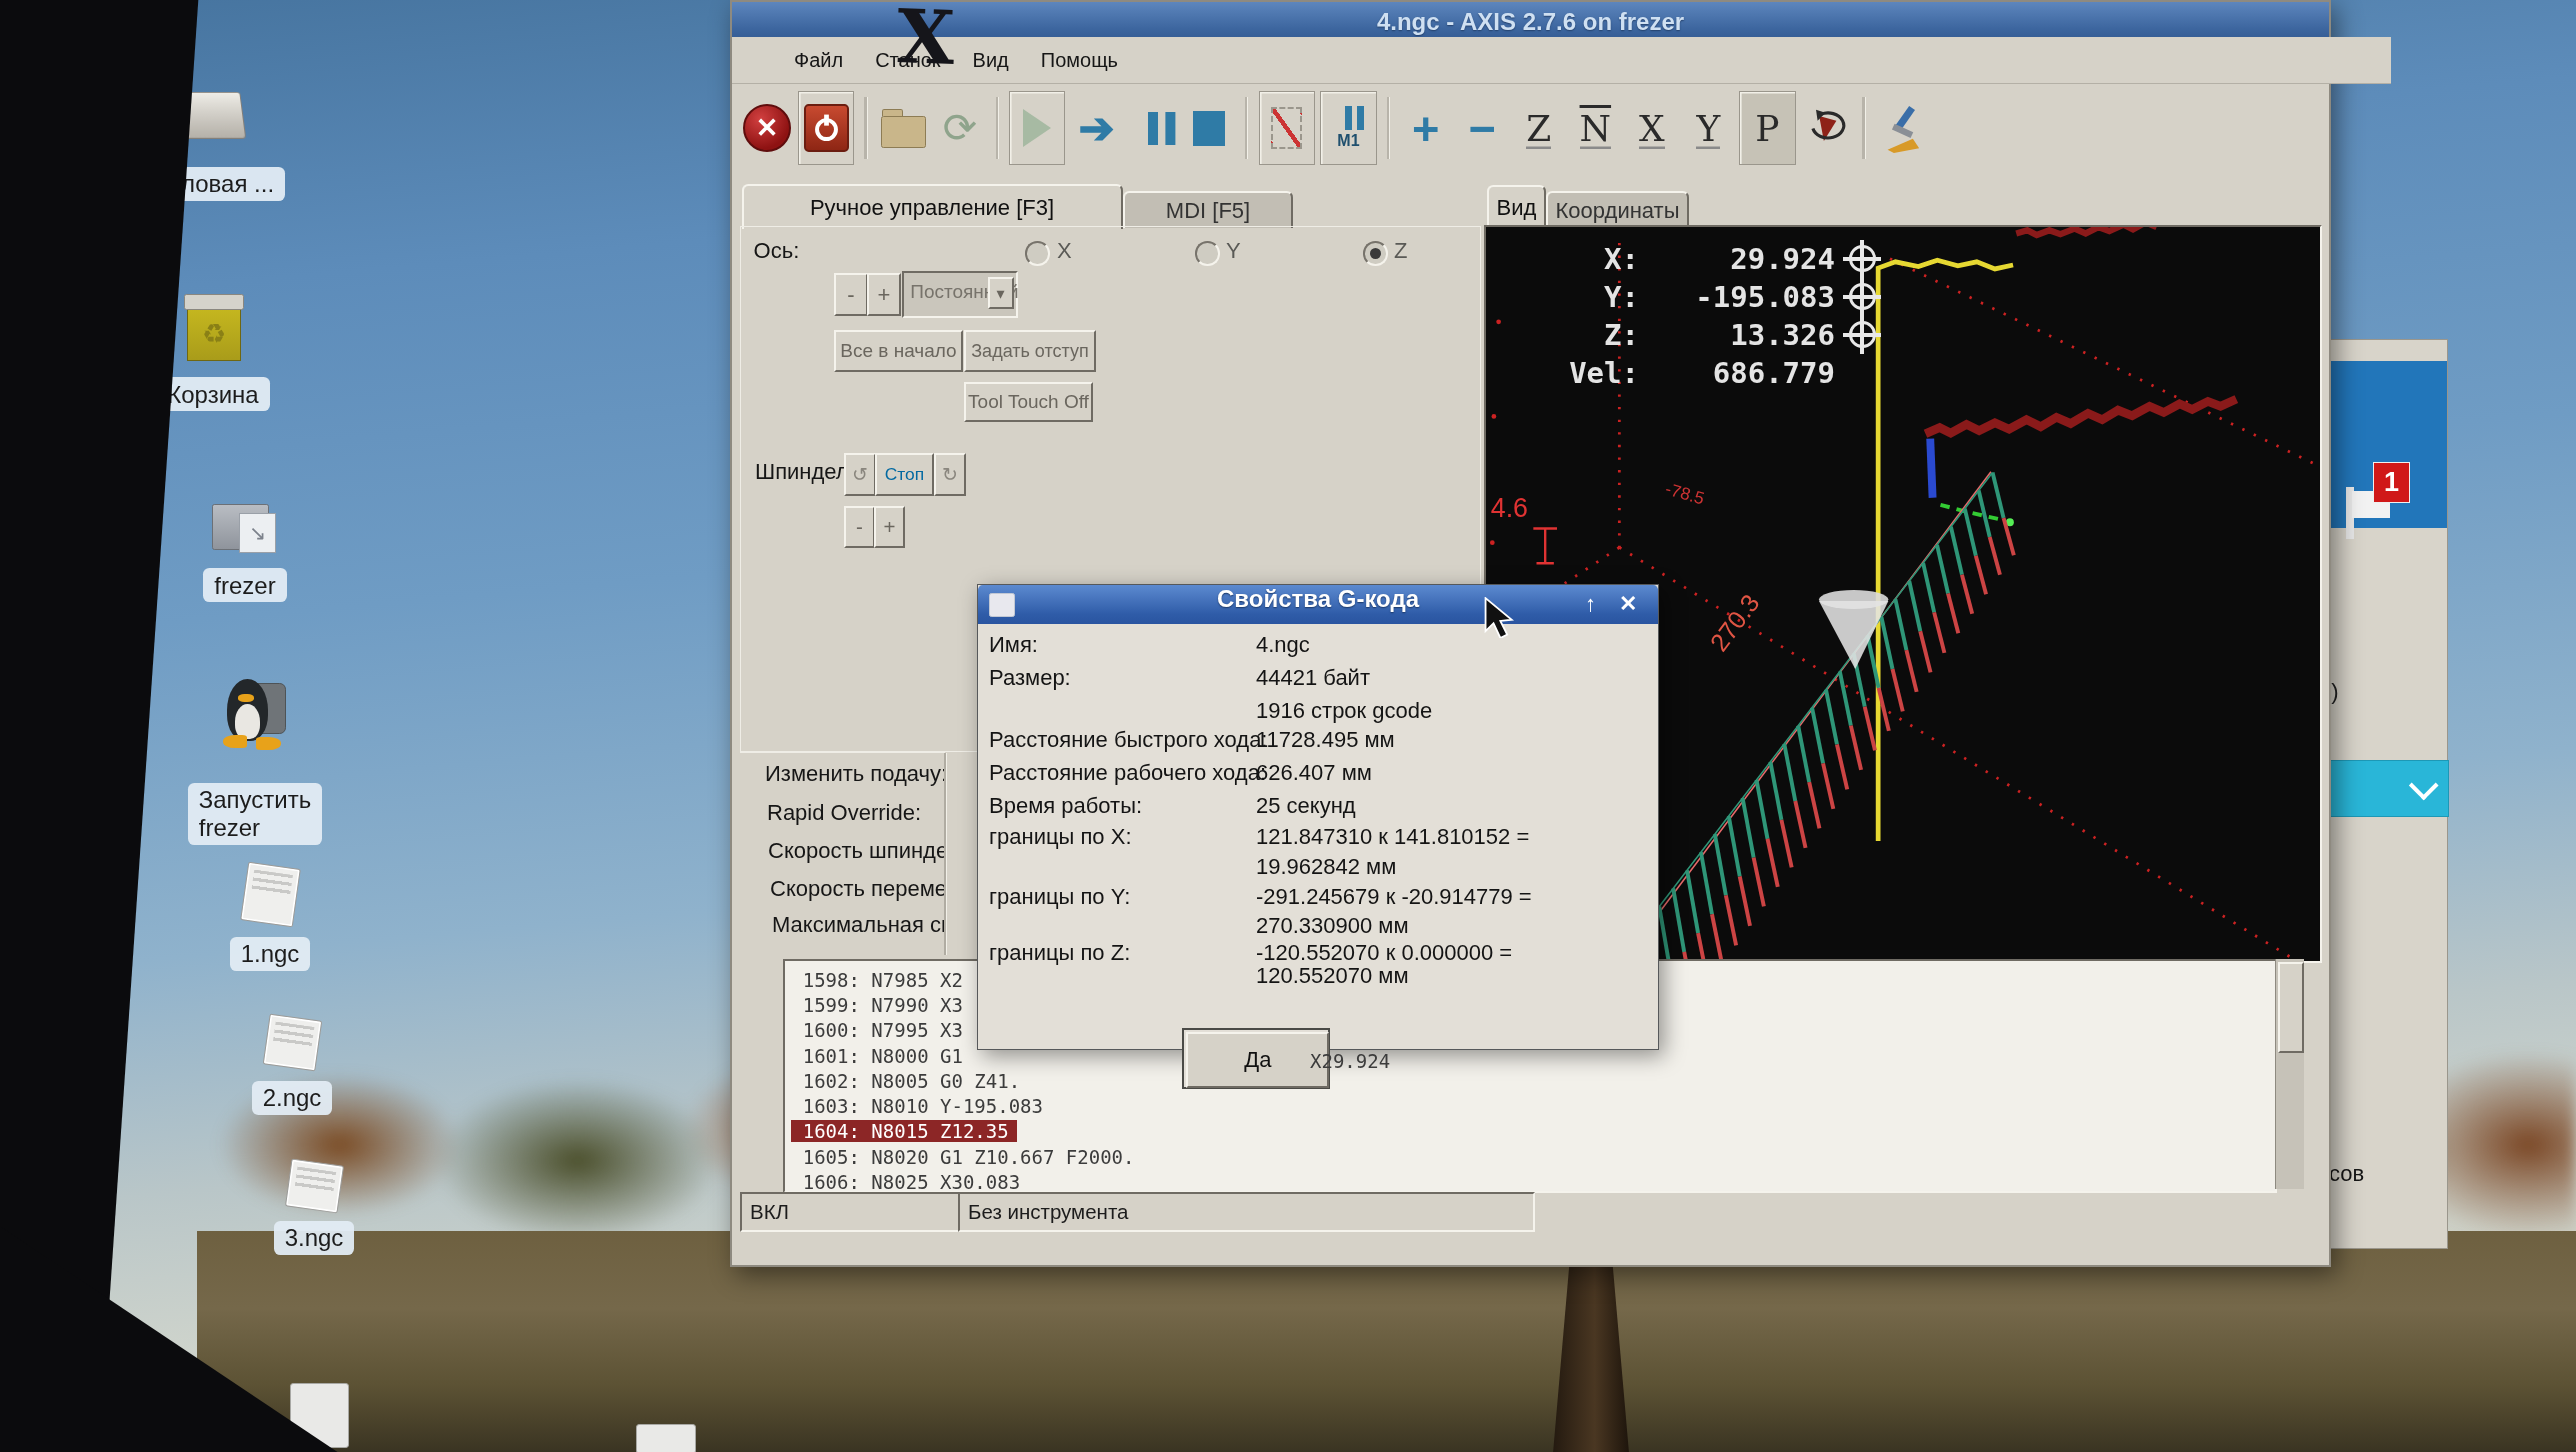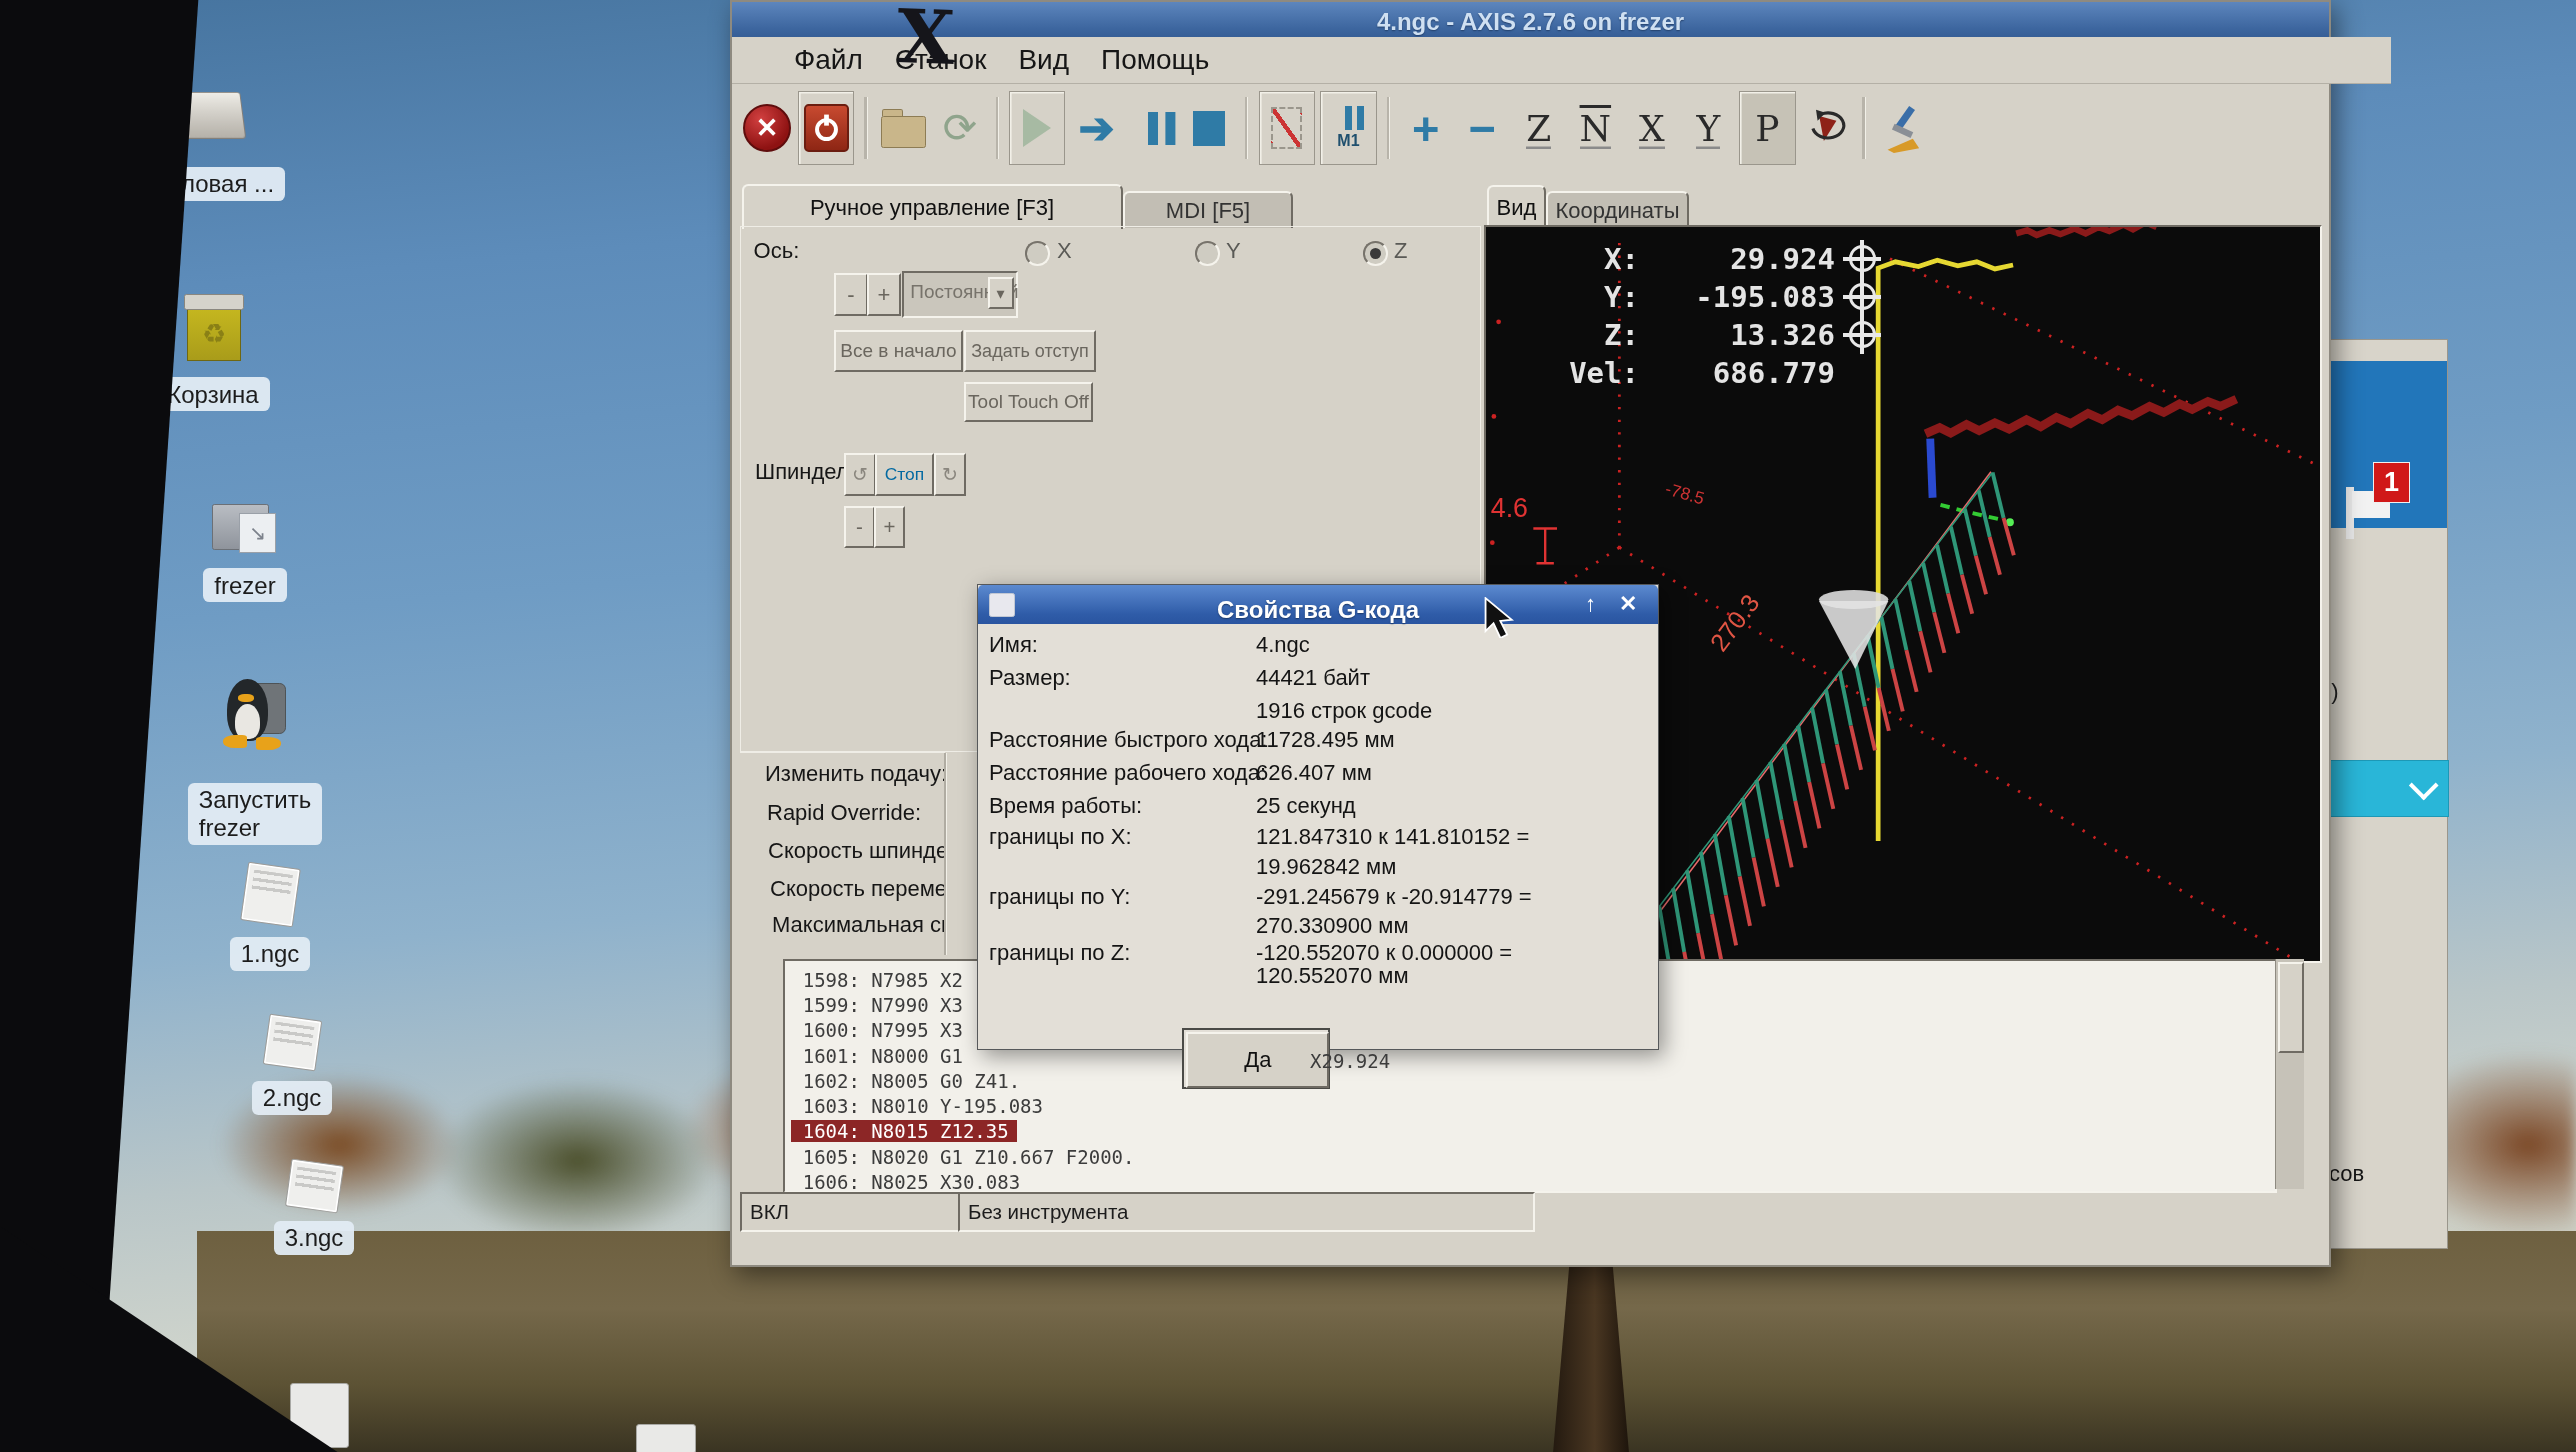--- a/index.html
+++ b/index.html
@@ -43,21 +43,21 @@
           border-right:2.4px solid #f5f3ec;border-bottom:2.4px solid #f5f3ec;}
   .btn{display:flex;align-items:center;justify-content:center;cursor:default;}
   #axis-win{left:730px;top:0;width:1597px;height:1263px;background:#d6d2c8;
     border:2.4px solid #8e8a80;box-shadow:6.3px 8px 24px rgba(0,0,0,.45);}
   #titlebar{left:0;top:0;width:100%;height:39px;
     background:linear-gradient(180deg,#5d86bd,#3c659e 70%,#335a92);
     display:flex;align-items:center;justify-content:center;}
   #titlebar .t{color:#cfe0f2;font-weight:bold;font-size:24px;text-shadow:0 0.8px 1.6px #23406b;}
   #menubar{left:0;top:35px;width:100%;height:46px;background:#d6d2c8;
     border-bottom:1.6px solid #b4b0a6;display:flex;align-items:center;gap:32px;padding-left:62px;}
-  #menubar .mi{font-size:28px;color:#161616;}
+  #menubar .mi{font-size:20px;color:#161616;}
   #toolbar{left:0;top:82px;width:100%;height:88px;display:flex;align-items:center;gap:5.5px;padding-left:9.5px;}
   .tbtn{width:51px;height:68px;}
   .tsep{width:2.4px;height:62px;background:#b8b4aa;border-right:1.6px solid #f2f0e8;margin:0 4.7px;}
   .tframe{border:1.6px solid #9a968c;box-shadow:inset 1.6px 1.6px 0 #f2f0e8;padding:1.6px;}
   .letter{font-family:"DejaVu Serif",serif;font-size:36px;color:#2a2a2a;}
   .tick{box-shadow:inset 0 -2.4px 0 #8a8a8a;}
   .estop{width:44px;height:44px;border-radius:50%;
     background:radial-gradient(circle at 35% 30%,#d24040,#8e1212 70%);
     border:2.4px solid #5f0d0d;color:#fff;font-size:27px;font-weight:bold;
     display:flex;align-items:center;justify-content:center;}
@@ -106,21 +106,21 @@
   .dro-v{width:196px;text-align:right;}
   .xh{position:relative;width:20.5px;height:20.5px;border:3.2px solid #e8e8e8;border-radius:50%;margin-left:14px;}
   .xh::before{content:"";position:absolute;left:-8.7px;right:-8.7px;top:50%;height:4px;margin-top:-2px;background:#e8e8e8;}
   .xh::after{content:"";position:absolute;top:-8.7px;bottom:-8.7px;left:50%;width:4px;margin-left:-2px;background:#e8e8e8;}
   
   #dialog{left:977px;top:584px;width:680px;height:464px;background:#e3dfd7;
     border:1.6px solid #39movie;}
   #dialog{border:1.6px solid #56585a;box-shadow:4.7px 6.3px 20.5px rgba(0,0,0,.4);}
   #dlg-title{left:0;top:0;width:100%;height:39px;border-radius:4.7px 4.7px 0 0;
     background:linear-gradient(180deg,#5c8ad0,#2f5ca8 75%,#2a54a0);
-    display:flex;align-items:flex-end;justify-content:center;position:relative;}
+    display:flex;align-items:flex-start;justify-content:center;position:relative;}
   #dlg-title .t{color:#fff;font-weight:bold;font-size:24px;text-shadow:0 0.8px 1.6px #1c3866;}
   .dlg-ico{position:absolute;left:11px;top:8px;width:24px;height:22px;background:#e8e8ee;border:1.6px solid #c2c8d4;border-radius:2.4px;}
   .dlg-btn{position:absolute;top:6.3px;color:#fff;font-size:22px;font-weight:bold;}
   .drow-l{position:absolute;left:11px;font-size:22px;color:#141414;}
   .drow-v{position:absolute;left:278px;font-size:22px;color:#141414;}
   #okwrap{position:absolute;left:204px;top:404px;width:139px;height:52px;border:2.4px solid #4a4a46;padding:2.4px;background:#e3dfd7;}
   #okbtn{width:100%;height:100%;font-size:22px;}
   
   #sidewin{left:2263px;top:339px;width:183px;height:908px;background:#d8d4ca;border:1.6px solid #9a968c;}
   #sidehdr{left:0px;top:20.5px;width:100%;height:167px;background:#2276ba;}

